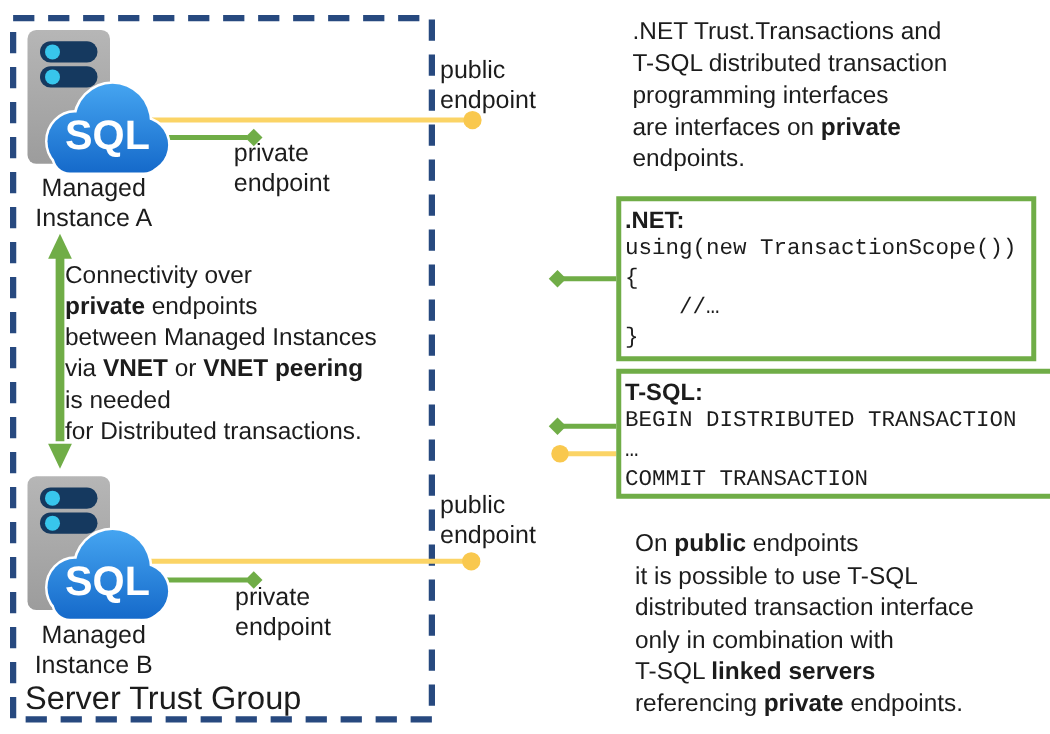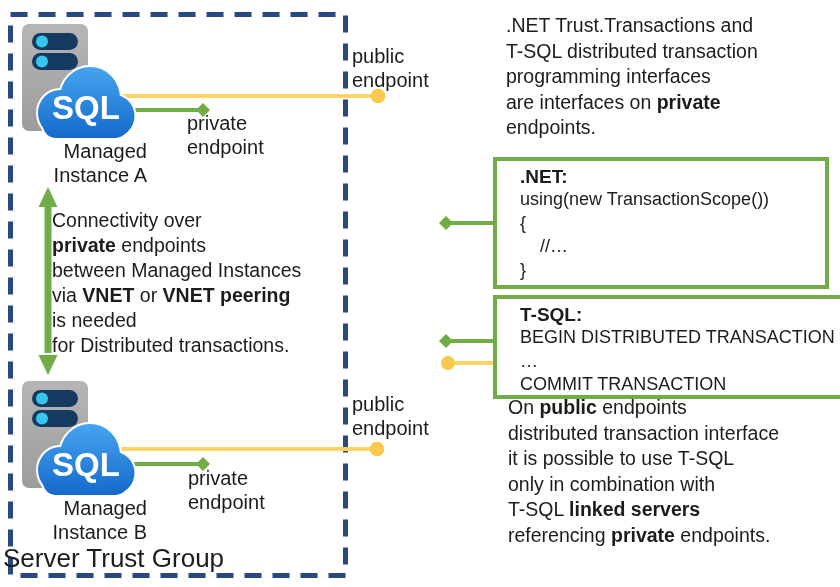--- a/index.html
+++ b/index.html
@@ -6,25 +6,25 @@
   body{
     width:840px;height:587px;background:#ffffff;
     font-family:"Liberation Sans",sans-serif;color:#1c1c1c;
     position:relative;overflow:hidden;
   }
   .abs{position:absolute;}
   .lbl{font-size:20px;line-height:23.5px;}
   .note{font-size:19.5px;line-height:25.5px;}
   .mid{font-size:19.5px;line-height:25px;}
   .b{font-weight:bold;}
-  .instlbl{font-size:20px;line-height:23.5px;text-align:right;width:144px;}
+  .instlbl{font-size:20px;line-height:23.5px;text-align:center;width:144px;}
   .trust{font-size:26px;}
-  .codebox{box-sizing:border-box;border:4px solid #70AD47;background:#ffffff;padding:4px 0 0 23px;}
+  .codebox{box-sizing:border-box;border:4px solid #70AD47;background:#ffffff;padding:4px 0 0 3px;}
   .codetitle{font-size:19px;font-weight:bold;line-height:23px;}
-  .codeline{font-family:Liberation Sans, sans-serif;font-size:18px;line-height:23.5px;white-space:pre;}
+  .codeline{font-family:Liberation Mono, monospace;font-size:18px;line-height:23.5px;white-space:pre;}
   svg text.sql{font-family:"Liberation Sans",sans-serif;font-weight:bold;font-size:33px;fill:#ffffff;}
 </style>
 </head>
 <body>
 
 <svg class="abs" style="left:0;top:0" width="840" height="587" viewBox="0 0 840 587">
   <defs>
     <linearGradient id="cloudGrad" gradientUnits="userSpaceOnUse" x1="0" y1="64" x2="0" y2="140">
       <stop offset="0" stop-color="#47A7F2"></stop>
       <stop offset="1" stop-color="#1468C9"></stop>
@@ -158,21 +158,21 @@
 <div class="abs lbl" style="left:188px;top:467px">
   <div>private</div>
   <div>endpoint</div>
 </div>
 
 <div class="abs instlbl" style="left:3px;top:497px">
   <div>Managed</div>
   <div>Instance B</div>
 </div>
 
-<div class="abs trust" style="left:3px;top:543px">Server Trust Group</div>
+<div class="abs trust" style="left:20px;top:543px">Server Trust Group</div>
 
 <div class="abs note" style="left:506px;top:13px">
   <div>.NET Trust.Transactions and</div>
   <div>T-SQL distributed transaction</div>
   <div>programming interfaces</div>
   <div><span>are interfaces on </span><span class="b">private</span></div>
   <div>endpoints.</div>
 </div>
 
 <div class="abs codebox" style="left:493px;top:157px;width:336px;height:132px">
@@ -183,20 +183,20 @@
   <div class="codeline">}</div>
 </div>
 
 <div class="abs codebox" style="left:493px;top:295px;width:396px;height:104px">
   <div class="codetitle">T-SQL:</div>
   <div class="codeline">BEGIN DISTRIBUTED TRANSACTION</div>
   <div class="codeline">…</div>
   <div class="codeline">COMMIT TRANSACTION</div>
 </div>
 
-<div class="abs note" style="left:508px;top:395px">
+<div class="abs note" style="left:508px;top:423px">
   <div><span>On </span><span class="b">public</span><span> endpoints</span></div>
+  <div>it is possible to use T-SQL</div>
   <div>distributed transaction interface</div>
-  <div>it is possible to use T-SQL</div>
   <div>only in combination with</div>
   <div><span>T-SQL </span><span class="b">linked servers</span></div>
   <div><span>referencing </span><span class="b">private</span><span> endpoints.</span></div>
 </div>
 
 </body></html>

